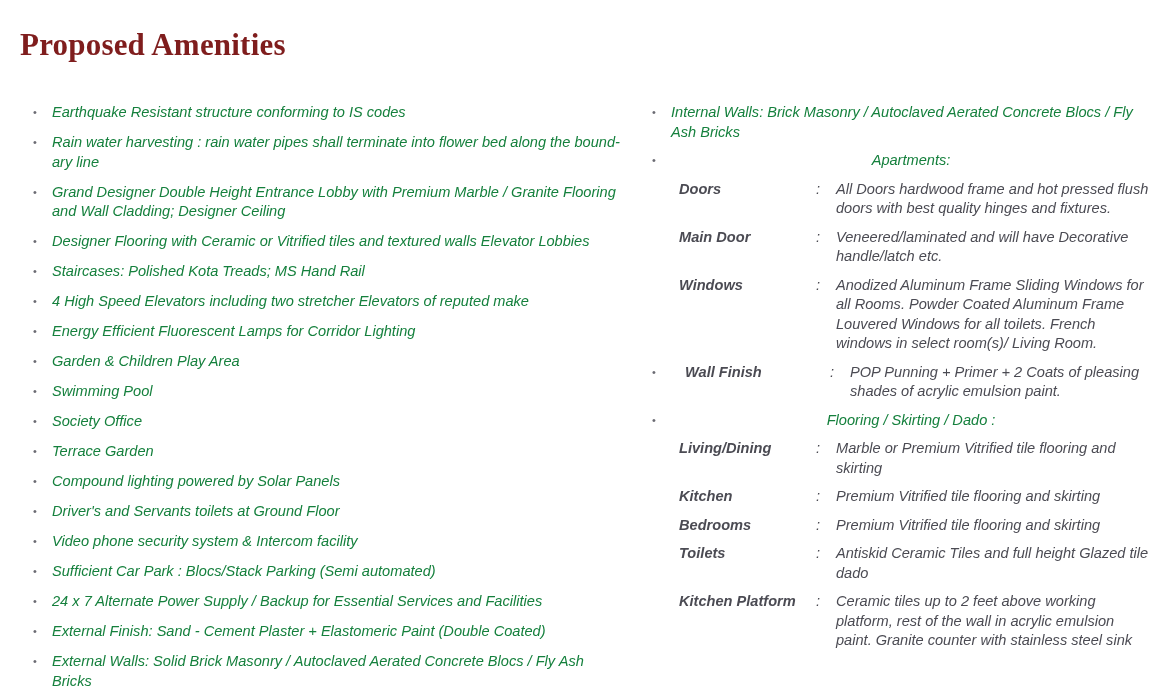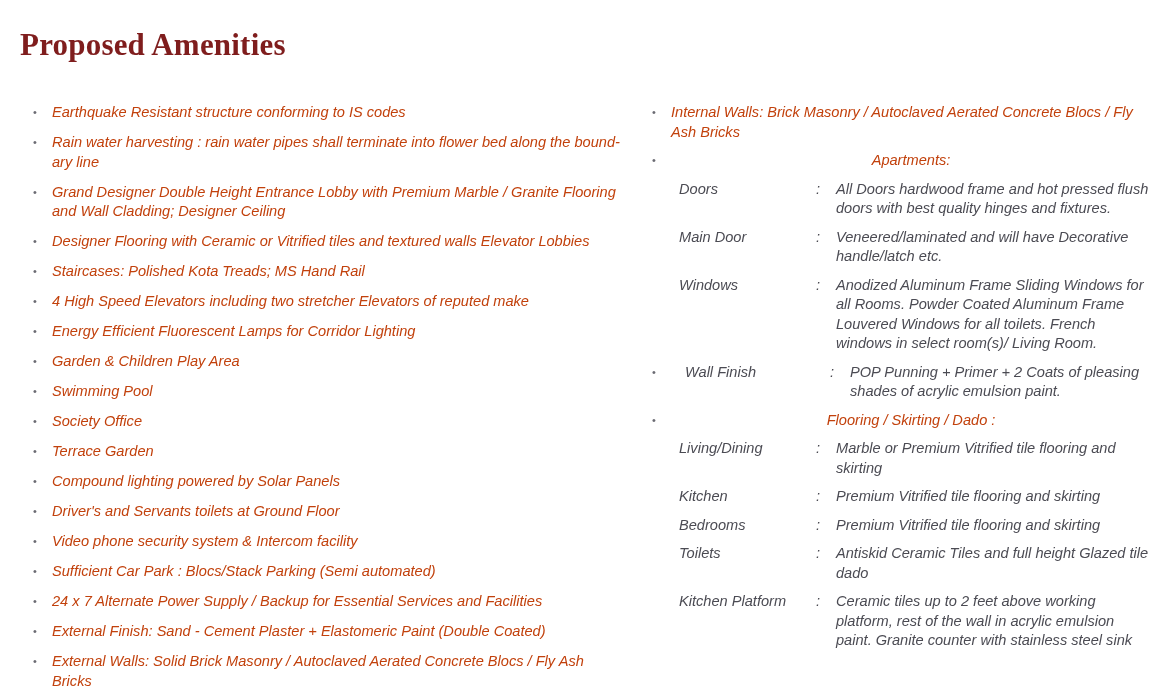--- a/index.html
+++ b/index.html
@@ -45,21 +45,21 @@
     margin: 0;
     padding: 0;
   }
   li.amenity-item {
     position: relative;
     padding-left: 20px;
     margin: 0 0 10.5px 0;
     font-style: italic;
     font-size: 14.6px;
     line-height: 19.5px;
-    color: #c2410c;
+    color: #15803d;
   }
   li.amenity-item::before {
     content: "\2022";
     position: absolute;
     left: 1px;
     top: -1px;
     font-style: normal;
     font-size: 11px;
     line-height: 20px;
     color: #6a6a72;
@@ -81,20 +81,21 @@
     line-height: 19.5px;
   }
   .spec-row.indented .spec-label {
     padding-left: 28px;
   }
   .spec-label {
     flex: 0 0 165px;
     width: 165px;
     box-sizing: border-box;
     white-space: nowrap;
+    font-weight: bold;
   }
   .spec-colon {
     flex: 0 0 20px;
     width: 20px;
     text-align: left;
   }
   .spec-value {
     flex: 1 1 auto;
   }
 

